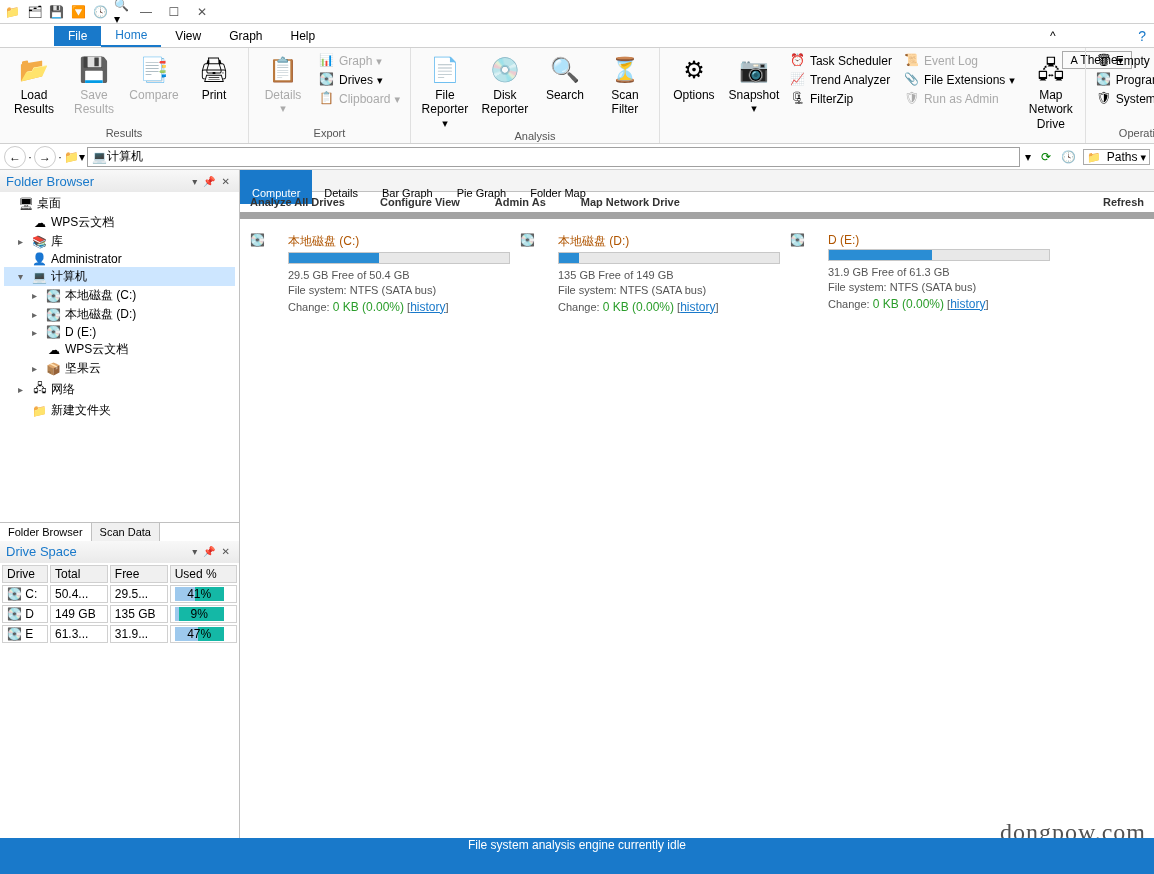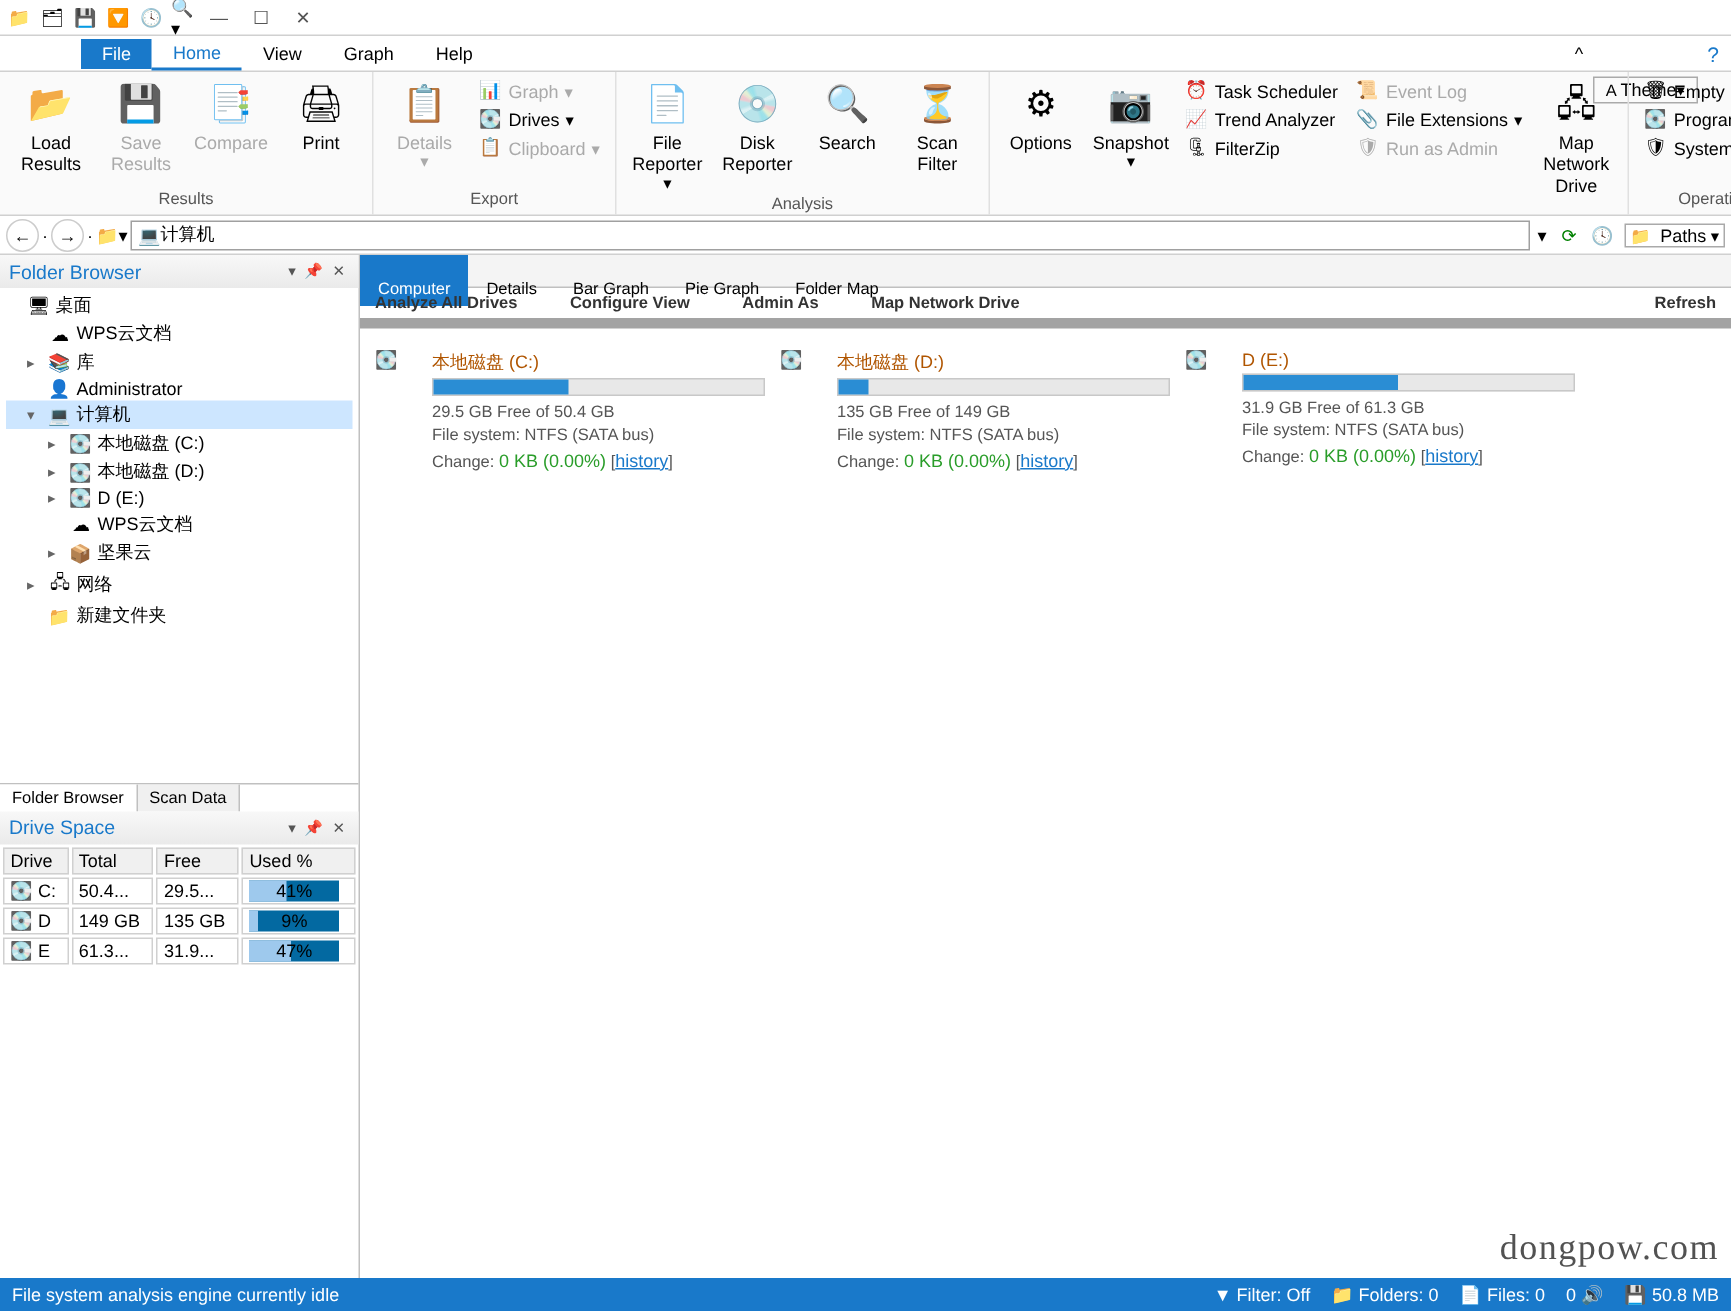--- a/index.html
+++ b/index.html
@@ -53,21 +53,21 @@
 .indent2 { padding-left: 28px; }
 
 .bottom-tabs { display: flex; border-top: 1px solid #c0c0c0; }
 .bottom-tab { padding: 3px 8px; font-size: 11px; border-right: 1px solid #c0c0c0; cursor: pointer; }
 .bottom-tab.active { background: #fff; }
 .bottom-tab:not(.active) { background: #f0f0f0; }
 
 .drive-table { font-size: 11px; }
 .drive-table th, .drive-table td { border: 1px solid #d0d0d0; padding: 1px 4px; text-align: left; }
 .drive-table th { background: #f0f0f0; font-weight: normal; }
-.used-bar { width: 60px; height: 14px; background: #0369a1; position: relative; text-align: center; }
+.used-bar { width: 49px; height: 14px; background: #14b8a6; position: relative; text-align: center; }
 .used-bar .fill { position: absolute; left: 0; top: 0; bottom: 0; background: #9ec9ed; }
 .used-bar .lbl { position: relative; }
 
 .right-col { flex: 1; display: flex; flex-direction: column; }
 .view-tabs { display: flex; background: #f4f4f4; border-bottom: 1px solid #c0c0c0; height: 22px; }
 .view-tab { padding: 17px 12px; font-size: 11px; cursor: pointer; }
 .view-tab.active { background: #1979ca; color: #fff; }
 .action-row { display: flex; gap: 35px; padding: 4px 10px; border-bottom: 7px solid #a3a3a3; font-weight: bold; }
 .action-row span { font-size: 11px; color: #333; cursor: pointer; }
 .action-row .refresh { margin-left: auto; }
@@ -79,21 +79,21 @@
 .drive-info { flex: 1; }
 .drive-name { color: #b05500; font-size: 12px; margin-bottom: 2px; }
 .prog { height: 12px; background: #e8e8e8; border: 1px solid #c8c8c8; margin-bottom: 4px; position: relative; }
 .prog .pf { position: absolute; left: 0; top: 0; bottom: 0; background: #2a8dd4; }
 .drive-meta { font-size: 11px; color: #555; line-height: 1.4; }
 .drive-meta .g { color: #2a9d2a; }
 .drive-meta a { color: #1979ca; text-decoration: underline; cursor: pointer; }
 
 .watermark { position: absolute; right: 8px; bottom: 28px; font-size: 24px; color: #404040; font-family: serif; letter-spacing: 1px; opacity: 0.9; }
 
-.statusbar { position: absolute; left: 0; right: 0; bottom: 0; height: 22px; background: #1979ca; color: #fff; display: flex; align-items: center; padding: 0 8px; font-size: 11px; }
+.statusbar { position: absolute; left: 0; right: 0; bottom: 0; height: 36px; background: #1979ca; color: #fff; display: flex; align-items: center; padding: 0 8px; font-size: 11px; flex-direction: column; }
 .statusbar .sb-right { margin-left: auto; display: flex; gap: 14px; }
 </style>
 </head>
 <body>
 
 <div class="titlebar">
   <div class="titlebar-icons">
     <span>📁</span>
     <span>🗂</span>
     <span>💾</span>
@@ -425,20 +425,13 @@
         </div>
       </div>
 
   </div>
 </div>
 
 <div class="watermark">dongpow.com</div>
 
 <div class="statusbar">
   <span>File system analysis engine currently idle</span>
-  <div class="sb-right">
-    <span>▼ <span>Filter: Off</span></span>
-    <span>📁 <span>Folders: 0</span></span>
-    <span>📄 <span>Files: 0</span></span>
-    <span><span>0</span> 🔊</span>
-    <span>💾 <span>50.8 MB</span></span>
-  </div>
 </div>
 
 </body></html>

